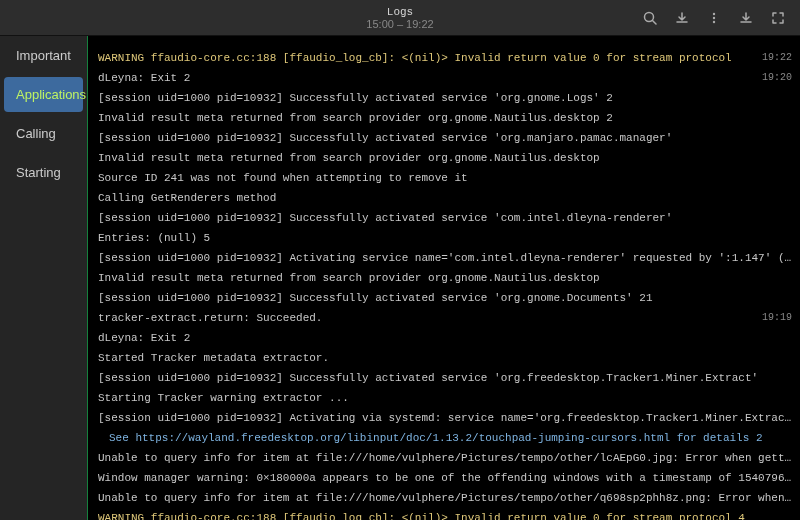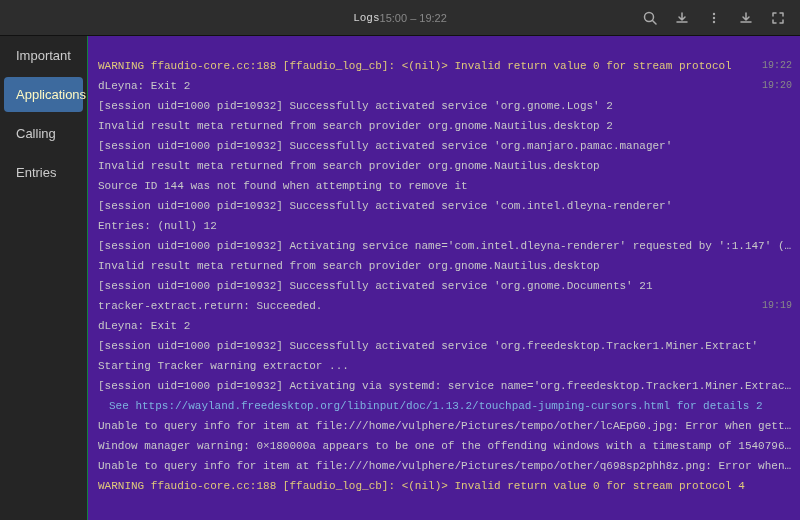--- a/index.html
+++ b/index.html
@@ -21,21 +21,21 @@
       height: 36px;
       display: flex;
       align-items: center;
       justify-content: center;
       position: relative;
       border-bottom: 1px solid #111;
       flex-shrink: 0;
     }
     .title-group {
       display: flex;
-      flex-direction: row;
+      flex-direction: column;
       align-items: center;
     }
     .titlebar-icons {
       position: absolute;
       right: 8px;
       top: 0;
       bottom: 0;
       display: flex;
       align-items: center;
       gap: 4px;
@@ -72,30 +72,30 @@
       padding: 10px 12px;
       font-family: sans-serif;
       font-size: 13px;
       color: #ccc;
       cursor: pointer;
       border-radius: 4px;
       margin: 2px 4px;
     }
     .sidebar-item.active {
       background: #3d6a9e;
-      color: #fef9c3;
+      color: #bef264;
     }
 
     
     #log-area {
       flex: 1;
       overflow-y: auto;
       overflow-x: hidden;
-      padding: 20px 0;
-      background: #4c1d95;
+      padding: 12px 0;
+      background: #000000;
     }
     .log-entry {
       display: flex;
       align-items: flex-start;
       padding: 1px 8px 1px 10px;
       min-height: 18px;
       line-height: 18px;
       color: #c8c8c8;
       font-size: 11px;
       position: relative;
@@ -161,21 +161,21 @@
     </div>
   </div>
 </div>
 
 <div id="main">
 
   <div id="sidebar">
   <div class="sidebar-item">Important</div>
       <div class="sidebar-item active">Applications</div>
       <div class="sidebar-item">Calling</div>
-      <div class="sidebar-item">Entries</div>
+      <div class="sidebar-item">Starting</div>
     </div>
 
   <div id="log-area">
   <div class="log-entry">
         <span class="log-text log-warning">WARNING ffaudio-core.cc:188 [ffaudio_log_cb]: &lt;(nil)&gt; Invalid return value 0 for stream protocol</span>
         <span class="log-time">19:22</span>
       </div>
       <div class="log-entry">
         <span class="log-text">dLeyna: Exit  2</span>
         <span class="log-time">19:20</span>
@@ -186,45 +186,51 @@
       <div class="log-entry">
         <span class="log-text">Invalid result meta returned from search provider org.gnome.Nautilus.desktop  2</span>
       </div>
       <div class="log-entry">
         <span class="log-text">[session uid=1000 pid=10932] Successfully activated service 'org.manjaro.pamac.manager'</span>
       </div>
       <div class="log-entry">
         <span class="log-text">Invalid result meta returned from search provider org.gnome.Nautilus.desktop</span>
       </div>
       <div class="log-entry">
-        <span class="log-text">Source ID 144 was not found when attempting to remove it</span>
+        <span class="log-text">Source ID 241 was not found when attempting to remove it</span>
+      </div>
+      <div class="log-entry">
+        <span class="log-text">Calling GetRenderers method</span>
       </div>
       <div class="log-entry">
         <span class="log-text">[session uid=1000 pid=10932] Successfully activated service 'com.intel.dleyna-renderer'</span>
       </div>
       <div class="log-entry">
-        <span class="log-text">Entries: (null)  12</span>
+        <span class="log-text">Entries: (null)  5</span>
       </div>
       <div class="log-entry">
         <span class="log-text">[session uid=1000 pid=10932] Activating service name='com.intel.dleyna-renderer' requested by ':1.147' (uid=10…</span>
       </div>
       <div class="log-entry">
         <span class="log-text">Invalid result meta returned from search provider org.gnome.Nautilus.desktop</span>
       </div>
       <div class="log-entry">
         <span class="log-text">[session uid=1000 pid=10932] Successfully activated service 'org.gnome.Documents'  21</span>
       </div>
       <div class="log-entry">
         <span class="log-text">tracker-extract.return: Succeeded.</span>
         <span class="log-time">19:19</span>
       </div>
       <div class="log-entry">
         <span class="log-text">dLeyna: Exit  2</span>
       </div>
       <div class="log-entry">
+        <span class="log-text">Started Tracker metadata extractor.</span>
+      </div>
+      <div class="log-entry">
         <span class="log-text">[session uid=1000 pid=10932] Successfully activated service 'org.freedesktop.Tracker1.Miner.Extract'</span>
       </div>
       <div class="log-entry">
         <span class="log-text">Starting Tracker warning extractor ...</span>
       </div>
       <div class="log-entry">
         <span class="log-text">[session uid=1000 pid=10932] Activating via systemd: service name='org.freedesktop.Tracker1.Miner.Extract' uni…</span>
       </div>
       <div class="log-entry">
         <span class="log-text log-url">See https://wayland.freedesktop.org/libinput/doc/1.13.2/touchpad-jumping-cursors.html for details  2</span>

